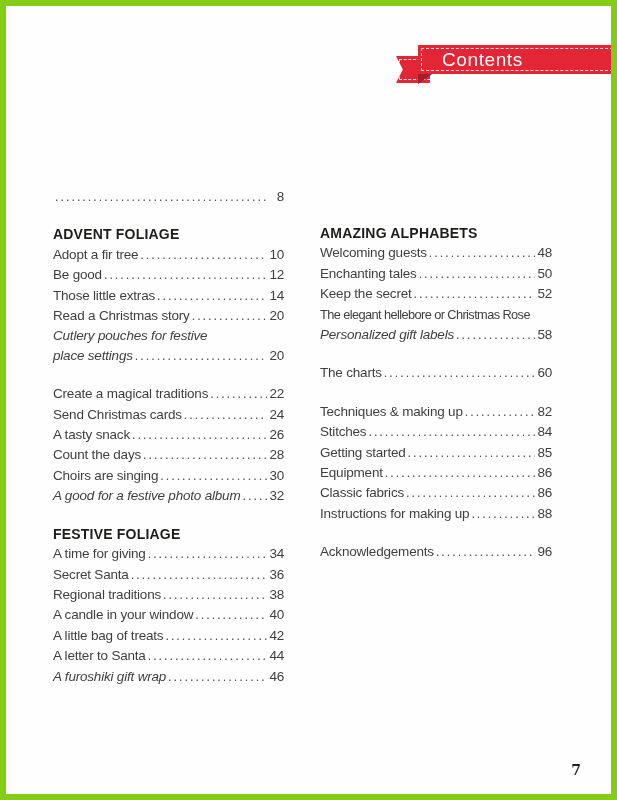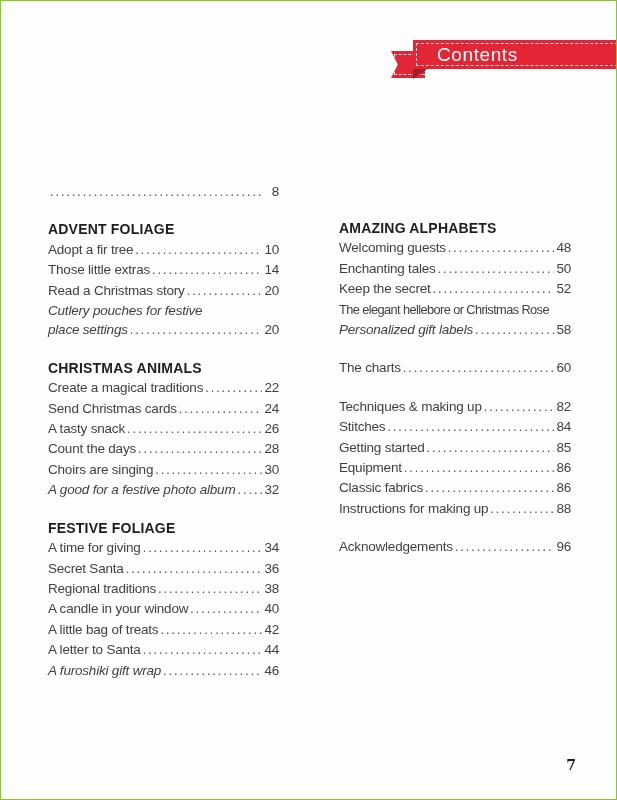--- a/index.html
+++ b/index.html
@@ -3,21 +3,21 @@
 <meta charset="utf-8">
 <style>
   html,body { margin:0; padding:0; background:#ffffff; }
   .page {
     position:relative;
     width:617px; height:800px;
     background:#fefefe;
     overflow:hidden;
     font-family:"Liberation Sans", sans-serif;
     box-sizing:border-box;
-    border:1px solid #84cc16;
+    border:6px solid #84cc16;
   }
 
   
   .ribbon-band {
     position:absolute; left:412px; right:-10px; top:39px; height:29px;
     display:flex; align-items:center;
     padding-left:24px; box-sizing:border-box;
   }
   .ribbon-band::before {
     content:""; position:absolute; inset:3px;
@@ -39,21 +39,21 @@
     border-left:1px dashed rgba(255,255,255,0.85);
   }
   .ribbon-fold {
     position:absolute; left:412px; top:66px; width:17px; height:12px;
     clip-path:polygon(0 0, 100% 0, 0 100%);
   }
 
   
   .toc { position:absolute; left:47px; top:181px; width:503px; display:flex; }
   .col-left  { width:231px; }
-  .col-right { width:232px; margin-left:60px; margin-top:37px; }
+  .col-right { width:232px; margin-left:36px; margin-top:37px; }
   .toc-section { margin-bottom:18px; }
   .sec-heading {
     font-family:Liberation Sans, sans-serif; font-weight:700;
     font-size:14px; line-height:19.4px; color:#1d1d1b; letter-spacing:0.2px;
     white-space:nowrap;
   }
   .toc-row {
     display:flex; align-items:baseline;
     line-height:19.4px; font-size:13.5px; color:#3f3f3f; letter-spacing:-0.2px;
   }
@@ -97,40 +97,44 @@
           </div>
         </div>
         <div class="toc-section">
           <div class="sec-heading">ADVENT FOLIAGE</div>
           <div class="toc-row">
             <span class="lbl">Adopt a fir tree</span>
             <span class="dots"></span>
             <span class="pg">10</span>
           </div>
           <div class="toc-row">
+            <span class="lbl">Be good</span>
+            <span class="dots"></span>
+            <span class="pg">12</span>
+          </div>
+          <div class="toc-row">
             <span class="lbl">Those little extras</span>
             <span class="dots"></span>
             <span class="pg">14</span>
           </div>
           <div class="toc-row">
             <span class="lbl">Read a Christmas story</span>
             <span class="dots"></span>
             <span class="pg">20</span>
           </div>
           <div class="toc-row italic nopage">
             <span class="lbl">Cutlery pouches for festive</span>
           </div>
           <div class="toc-row italic">
             <span class="lbl">place settings</span>
             <span class="dots"></span>
             <span class="pg">20</span>
           </div>
         </div>
         <div class="toc-section">
-          <div class="sec-heading">CHRISTMAS ANIMALS</div>
           <div class="toc-row">
             <span class="lbl">Create a magical traditions</span>
             <span class="dots"></span>
             <span class="pg">22</span>
           </div>
           <div class="toc-row">
             <span class="lbl">Send Christmas cards</span>
             <span class="dots"></span>
             <span class="pg">24</span>
           </div>

